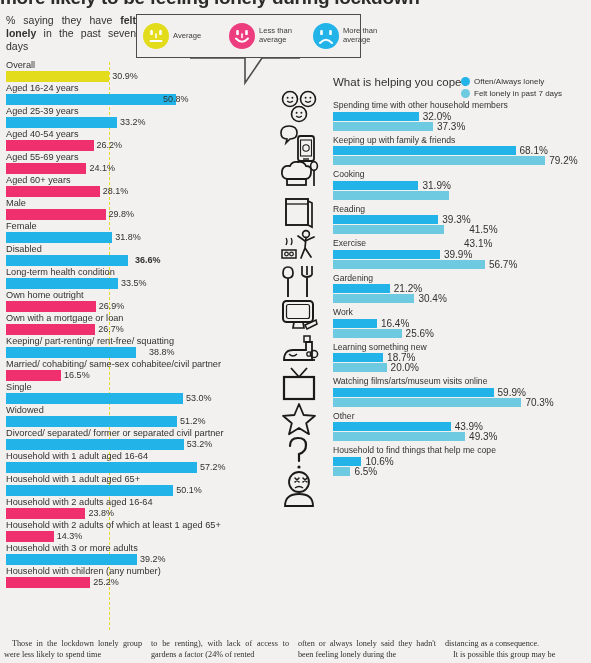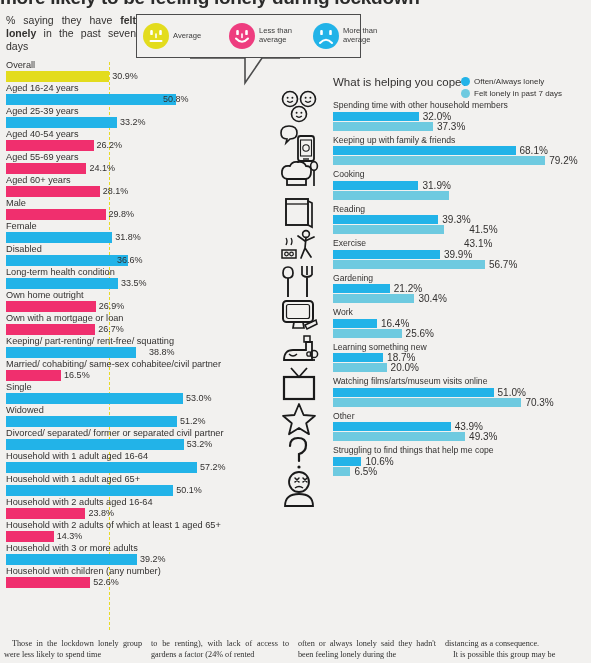--- a/index.html
+++ b/index.html
@@ -177,21 +177,21 @@
       <div class="llabel">Female</div>
       <div class="lbarline">
         <div class="lbar" style="width: 106.212px; background: rgb(34, 179, 232);"></div>
         <div class="lval" style="left: 115.212px;">31.8%</div>
       </div>
     </div>
     <div class="lrow">
       <div class="llabel">Disabled</div>
       <div class="lbarline">
         <div class="lbar" style="width: 122.244px; background: rgb(34, 179, 232);"></div>
-        <div class="lval" style="left: 117px;">36.6%</div>
+        <div class="lval" style="left: 135px; font-weight: bold;">36.6%</div>
       </div>
     </div>
     <div class="lrow">
       <div class="llabel">Long-term health condition</div>
       <div class="lbarline">
         <div class="lbar" style="width: 111.89px; background: rgb(34, 179, 232);"></div>
         <div class="lval" style="left: 120.89px;">33.5%</div>
       </div>
     </div>
     <div class="lrow">
@@ -275,21 +275,21 @@
       <div class="llabel">Household with 3 or more adults</div>
       <div class="lbarline">
         <div class="lbar" style="width: 130.928px; background: rgb(34, 179, 232);"></div>
         <div class="lval" style="left: 139.928px;">39.2%</div>
       </div>
     </div>
     <div class="lrow">
       <div class="llabel">Household with children (any number)</div>
       <div class="lbarline">
         <div class="lbar" style="width: 84.168px; background: rgb(240, 47, 110);"></div>
-        <div class="lval" style="left: 93.168px;">52.6%</div>
+        <div class="lval" style="left: 93.168px;">25.2%</div>
       </div>
     </div>
   </div>
 
 <div class="rhead">What is helping you cope?</div>
 <div class="rlegend" id="right-legend">
     <div>
       <span class="dot" style="background: rgb(34, 179, 232);"></span>
       <span>Often/Always lonely</span>
     </div>
@@ -489,40 +489,40 @@
       </div>
       <div class="rbarline">
         <div class="rbar" style="width: 53.6px; background: rgb(110, 202, 224);"></div>
         <div class="rval" style="left: 57.6px;">20.0%</div>
       </div>
     </div>
     <div class="rgroup">
       <div class="rlabel">Watching films/arts/museum visits online</div>
       <div class="rbarline">
         <div class="rbar" style="width: 160.532px; background: rgb(34, 179, 232);"></div>
-        <div class="rval" style="left: 164.532px;">51.0%</div>
+        <div class="rval" style="left: 164.532px;">59.9%</div>
       </div>
       <div class="rbarline">
         <div class="rbar" style="width: 188.404px; background: rgb(110, 202, 224);"></div>
         <div class="rval" style="left: 192.404px;">70.3%</div>
       </div>
     </div>
     <div class="rgroup">
       <div class="rlabel">Other</div>
       <div class="rbarline">
         <div class="rbar" style="width: 117.652px; background: rgb(34, 179, 232);"></div>
         <div class="rval" style="left: 121.652px;">43.9%</div>
       </div>
       <div class="rbarline">
         <div class="rbar" style="width: 132.124px; background: rgb(110, 202, 224);"></div>
         <div class="rval" style="left: 136.124px;">49.3%</div>
       </div>
     </div>
     <div class="rgroup">
-      <div class="rlabel">Struggling to find things that help me cope</div>
+      <div class="rlabel">Household to find things that help me cope</div>
       <div class="rbarline">
         <div class="rbar" style="width: 28.408px; background: rgb(34, 179, 232);"></div>
         <div class="rval" style="left: 32.408px;">10.6%</div>
       </div>
       <div class="rbarline">
         <div class="rbar" style="width: 17.42px; background: rgb(110, 202, 224);"></div>
         <div class="rval" style="left: 21.42px;">6.5%</div>
       </div>
     </div>
   </div>

